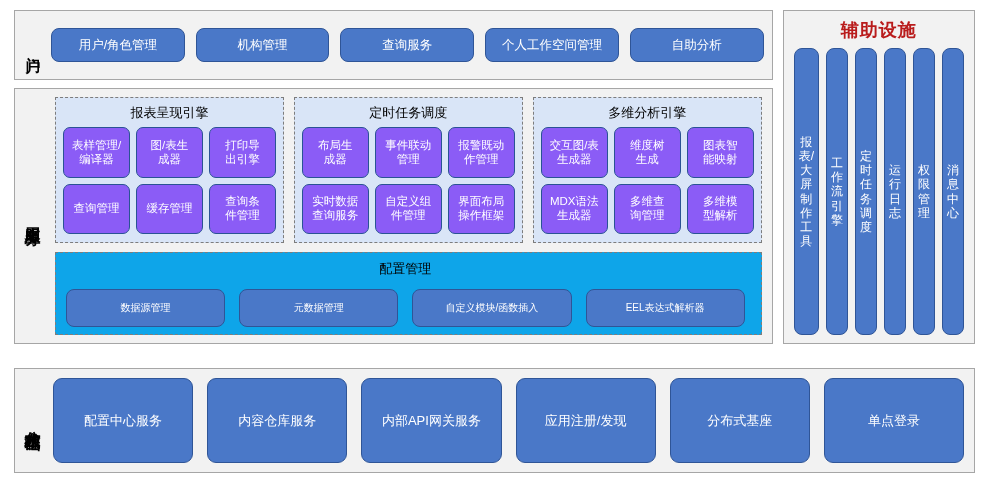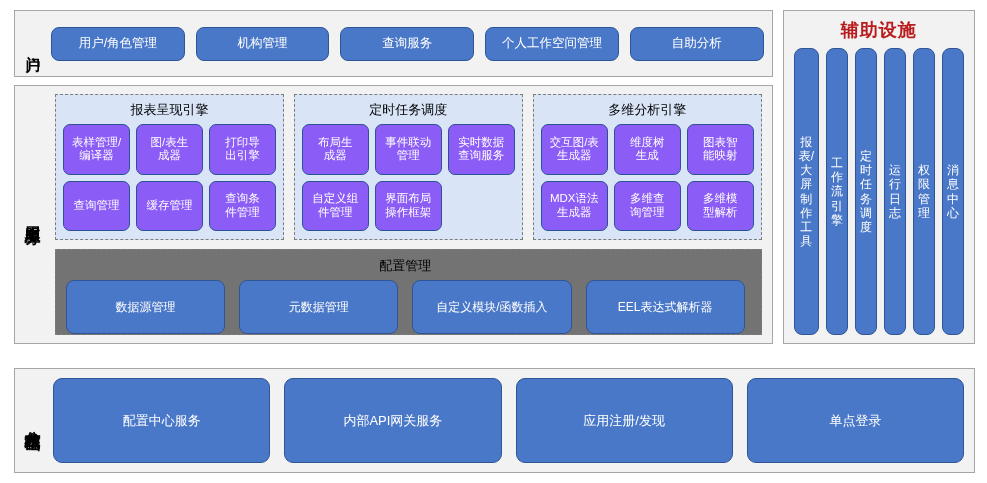--- a/index.html
+++ b/index.html
@@ -148,21 +148,21 @@
     gap: 6px;
     min-height: 0;
   }
   .engine-grid .btn {
     font-size: 11.5px;
     border-radius: 7px;
   }
 
   .config-box {
     flex: 1 1 auto;
-    background: #737373;
+    background: #0ea5e9;
     border: 1px dashed #7d7d7d;
     box-sizing: border-box;
     display: flex;
     flex-direction: column;
     padding: 5px 16px 10px 10px;
     min-height: 0;
     gap: 8px;
   }
   .config-title {
     text-align: center;
@@ -173,23 +173,23 @@
   .config-row {
     flex: 1 1 auto;
     display: flex;
     flex-direction: row;
     align-items: center;
     justify-content: space-between;
     gap: 14px;
     min-height: 0;
   }
   .config-row .btn {
-    height: 54px;
-    flex: 1 1 0;
-    font-size: 12px;
+    height: 38px;
+    flex: 1 1 0;
+    font-size: 10px;
     border-radius: 8px;
   }
 
   
   .aux {
     flex: 0 0 124px;
     background: #f2f2f2;
     border: 1px solid #a6a6a6;
     box-sizing: border-box;
     display: flex;
@@ -283,20 +283,22 @@
               </div>
             </div>
 
             <div class="engine">
               <div class="engine-title">定时任务调度</div>
               <div class="engine-grid">
                 <button class="btn dark">布局生
 成器</button>
                 <button class="btn dark">事件联动
 管理</button>
+                <button class="btn dark">报警既动
+作管理</button>
                 <button class="btn dark">实时数据
 查询服务</button>
                 <button class="btn dark">自定义组
 件管理</button>
                 <button class="btn dark">界面布局
 操作框架</button>
               </div>
             </div>
 
             <div class="engine">
@@ -346,19 +348,21 @@
         <button class="btn">消息中心</button>
       </div>
     </aside>
 
   </div>
 
   <section class="panel bottom">
     <div class="panel-label">分布式基础</div>
     <div class="panel-body">
       <button class="btn">配置中心服务</button>
+      <button class="btn">内容仓库服务</button>
       <button class="btn">内部API网关服务</button>
       <button class="btn">应用注册/发现</button>
+      <button class="btn">分布式基座</button>
       <button class="btn">单点登录</button>
     </div>
   </section>
 
 </div>
 
 </body></html>

